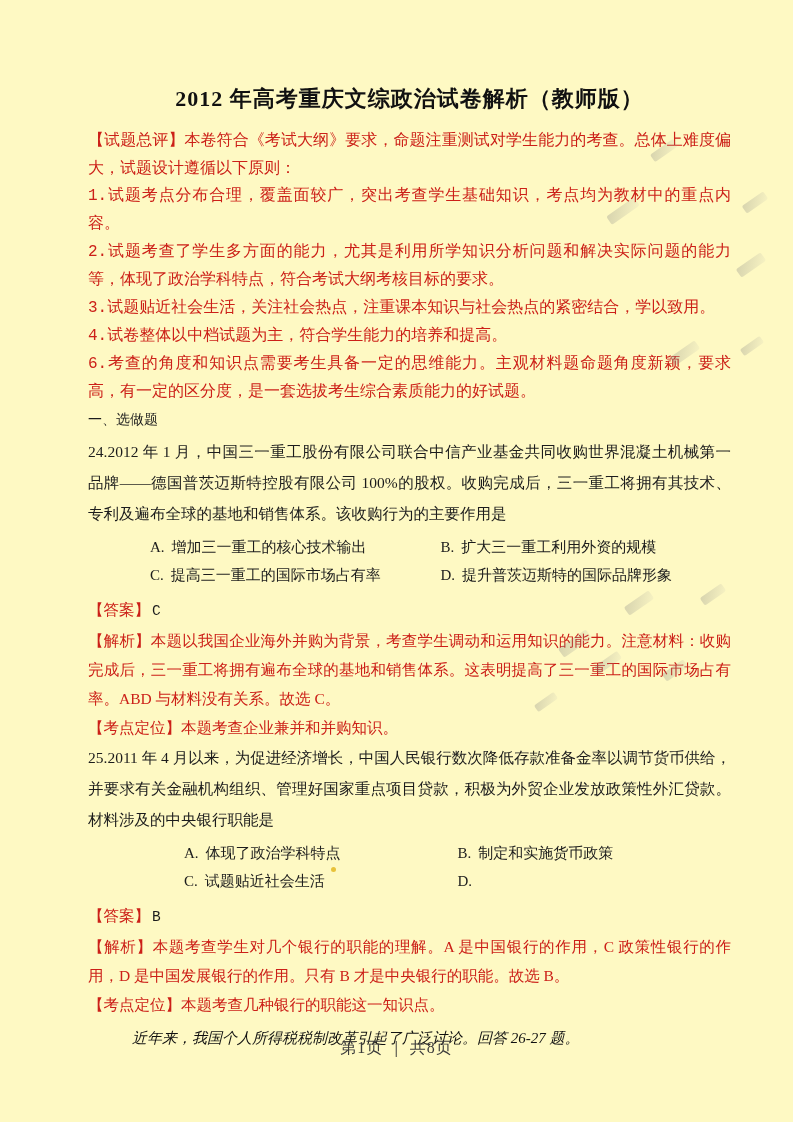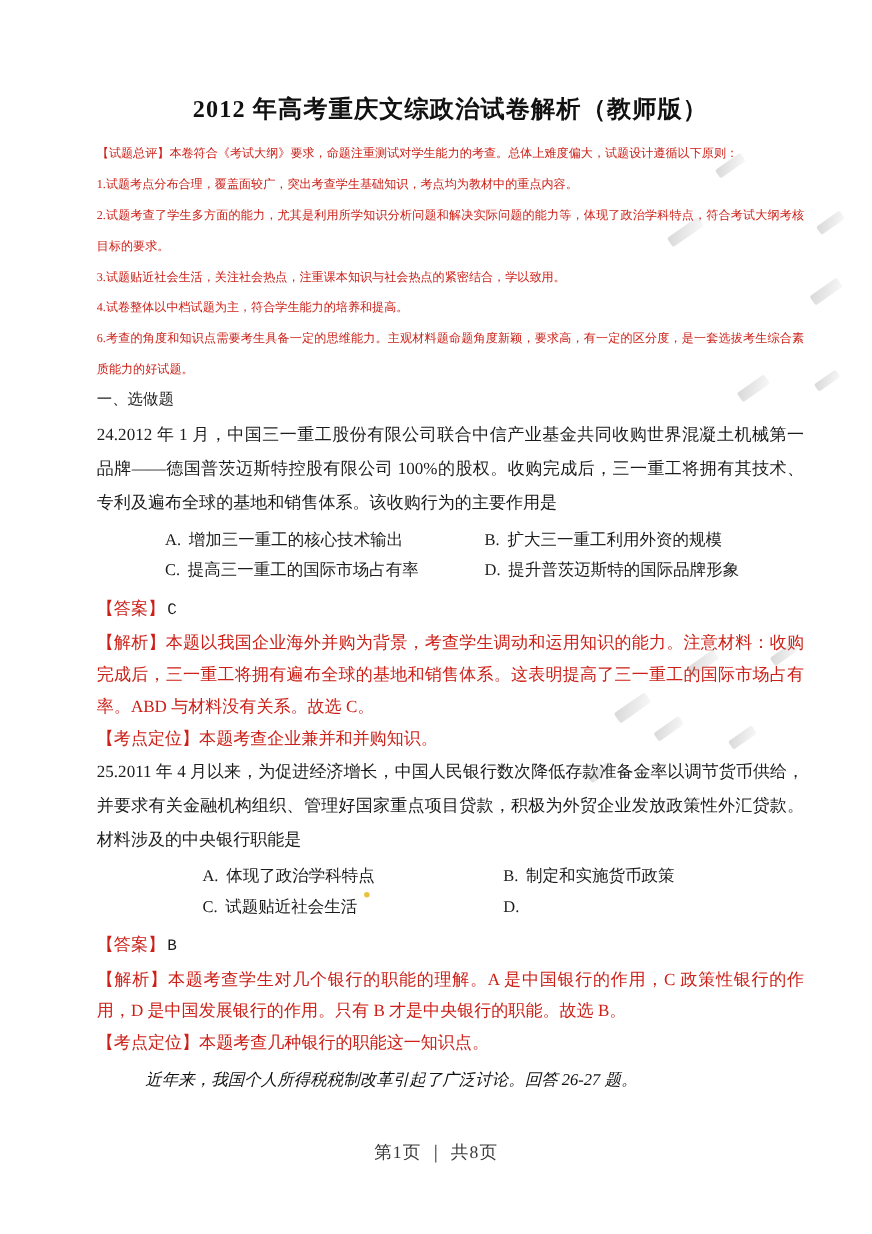--- a/index.html
+++ b/index.html
@@ -1,28 +1,28 @@
 <!DOCTYPE html>
 <html><head>
 <meta charset="utf-8">
 <style>
   html,body{margin:0;padding:0;background:#e9e9e9;}
   .page{
-    position:relative;width:793px;height:1122px;margin:0 auto;background:#ffffff;
+    position:relative;width:793px;height:1122px;margin:0 auto;background:#fef9c3;
     font-family:"Liberation Serif","DejaVu Serif",serif;color:#1c1c1c;overflow:hidden;
   }
   .content{padding:84px 62px 0 88px;}
   h1.title{
     margin:0 0 12px 0;text-align:center;font-size:22px;font-weight:bold;color:#111;
     letter-spacing:1px;line-height:30px;
   }
   .red{color:#cc2018;}
   p{margin:0;}
-  .overview p{font-size:11px;line-height:28px;text-align:justify;}
-  .pt{ text-indent:0; }
+  .overview p{font-size:16px;line-height:28px;text-align:justify;}
+  .pt{ text-indent:0;font-family:Liberation Mono, monospace; }
   .section-heading{font-size:14px;color:#1c1c1c;line-height:24px;margin:2px 0 4px 0;font-weight:normal;}
   .stem{font-size:15.5px;line-height:31px;text-align:justify;color:#1c1c1c;}
   .q-options{padding:4px 0 6px 0;}
   .q-options .row{display:flex;line-height:28px;font-size:15px;}
   .q24 .row{padding-left:62px;}
   .q24 .opt{width:292px;display:flex;}
   .q25 .row{padding-left:96px;}
   .q25 .opt{width:332px;display:flex;}
   .opt .key{margin-right:7px;}
   .ans-line{font-size:15.5px;line-height:30px;}

